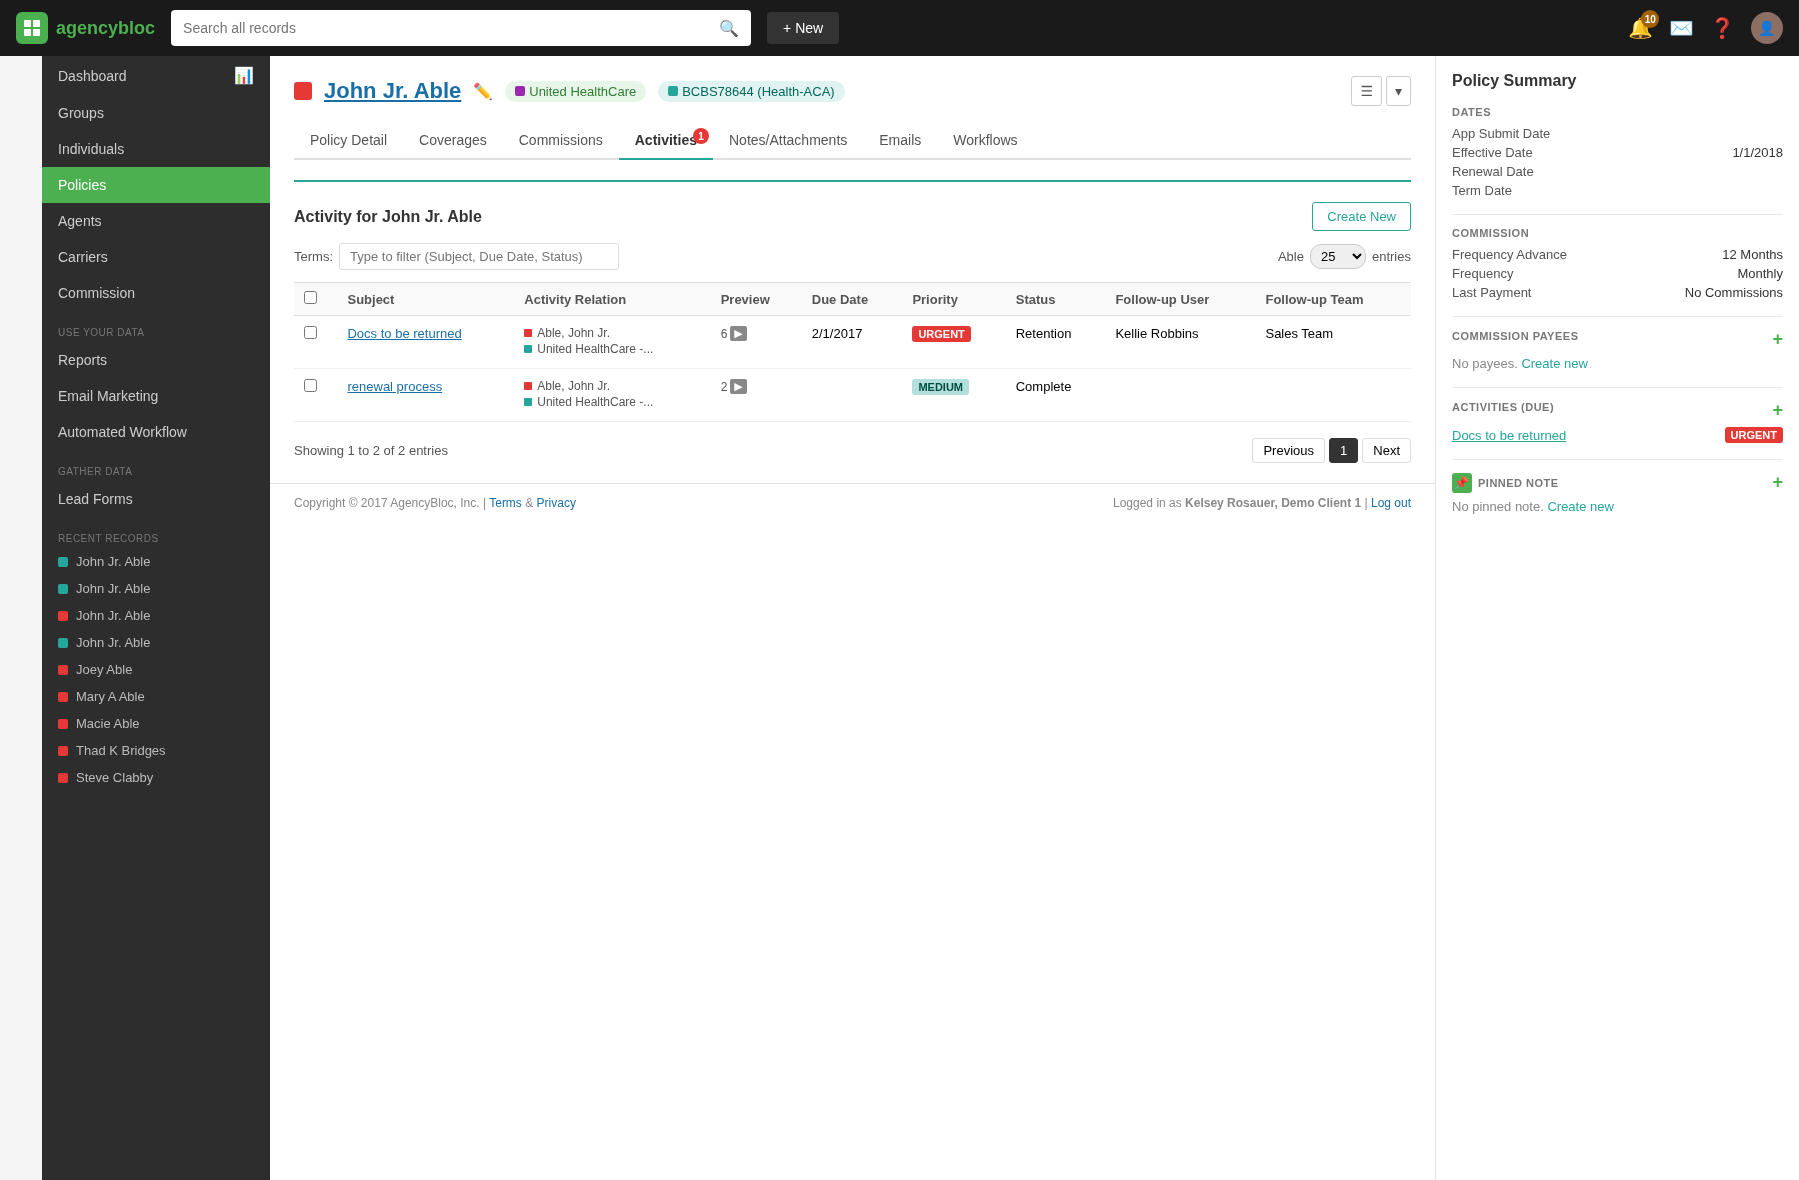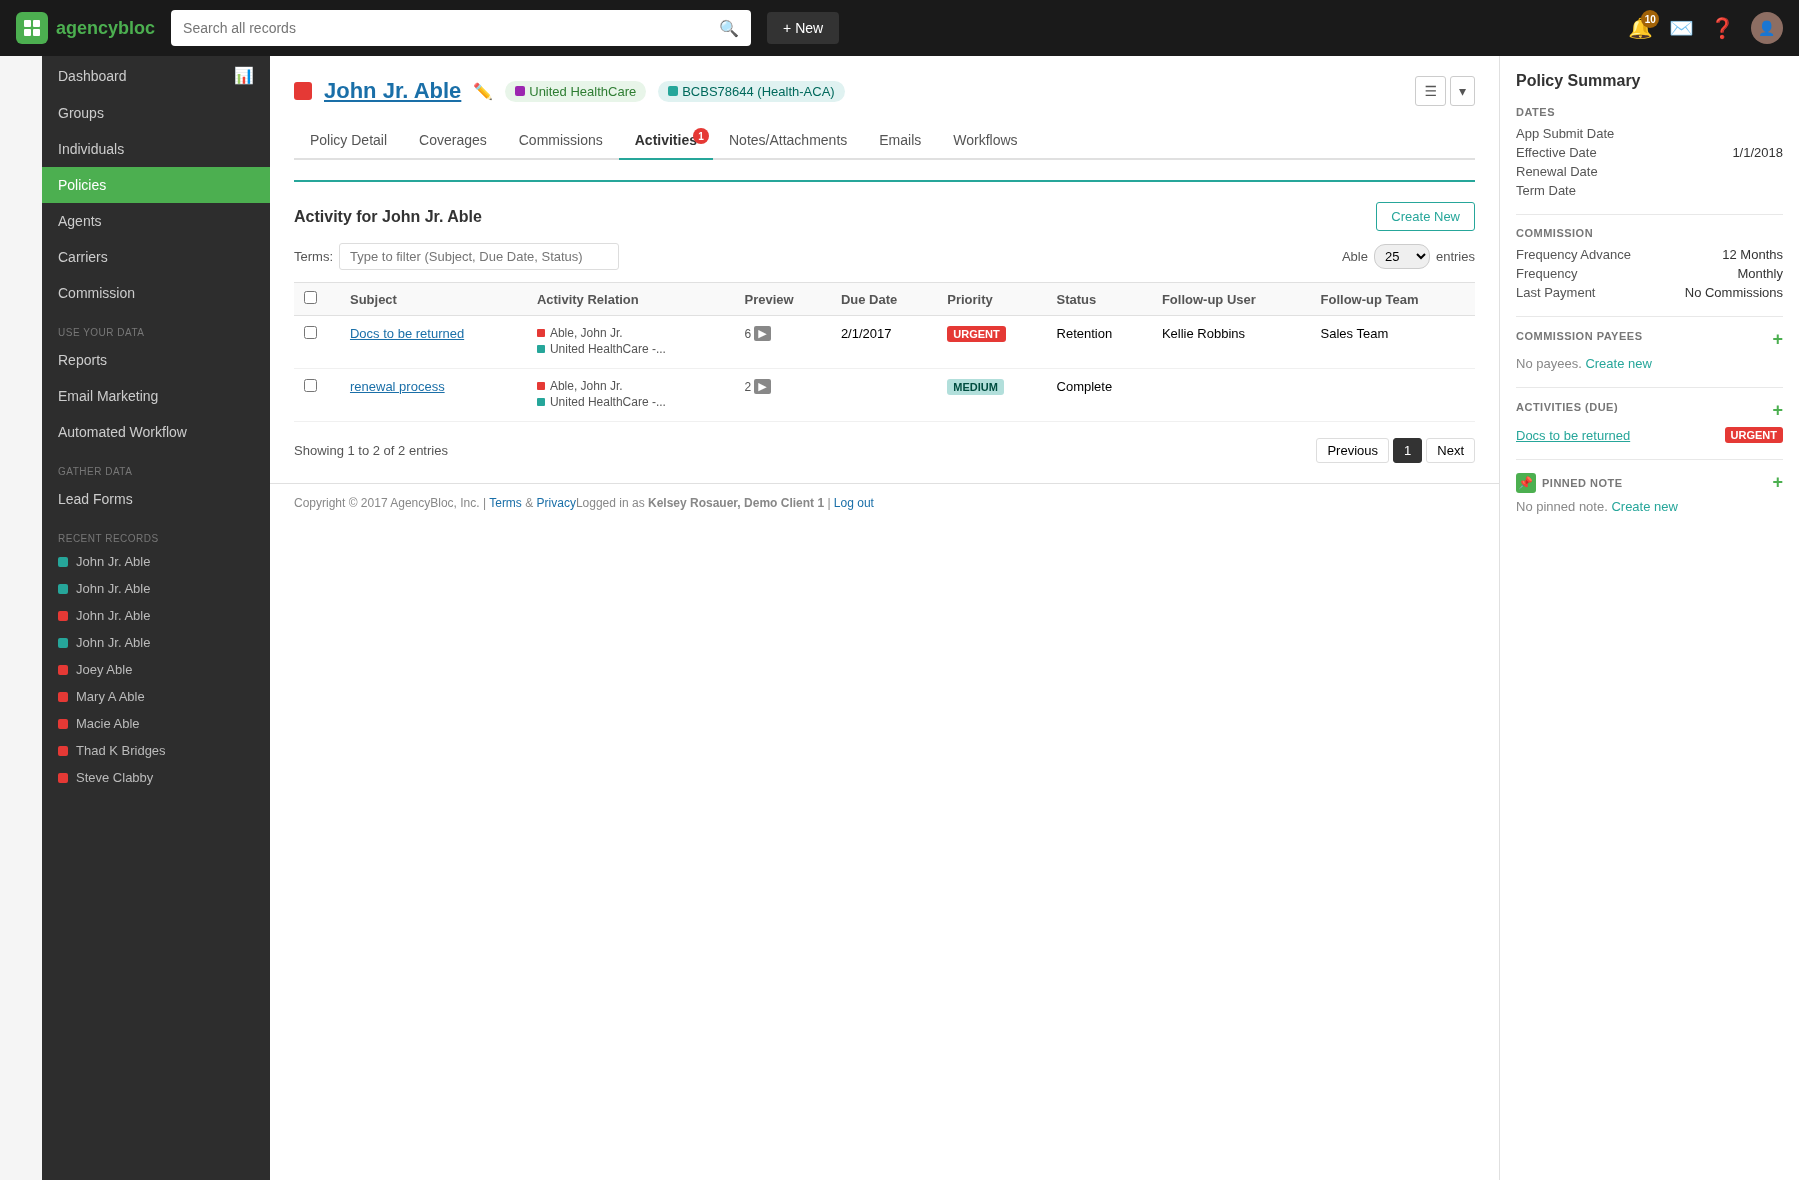--- a/index.html
+++ b/index.html
@@ -84,38 +84,38 @@
     
     .pagination-row { display: flex; align-items: center; justify-content: space-between; margin-top: 16px; font-size: 13px; color: #555; }
     .pagination { display: flex; gap: 4px; align-items: center; }
     .page-btn { border: 1px solid #ddd; background: white; padding: 4px 10px; border-radius: 3px; cursor: pointer; font-size: 13px; }
     .page-btn.active { background: #333; color: white; border-color: #333; }
 
     
     .green-divider { height: 2px; background: #26a69a; margin-bottom: 20px; }
 
     
-    .right-panel { width: 300px; background: white; border-left: 1px solid #e0e0e0; padding: 16px; overflow-y: auto; flex-shrink: 0; }
+    .right-panel { width: 364px; background: white; border-left: 1px solid #e0e0e0; padding: 16px; overflow-y: auto; flex-shrink: 0; }
     .panel-title { font-size: 16px; font-weight: 700; color: #333; margin-bottom: 16px; }
     .panel-section { margin-bottom: 16px; }
     .panel-section-title { font-size: 11px; font-weight: 700; text-transform: uppercase; color: #777; letter-spacing: 0.5px; margin-bottom: 8px; }
     .panel-row { display: flex; justify-content: space-between; align-items: center; margin-bottom: 4px; font-size: 13px; }
     .panel-row-label { color: #555; }
     .panel-row-value { color: #333; font-weight: 500; }
     .panel-divider { border: none; border-top: 1px solid #e8e8e8; margin: 12px 0; }
     .panel-section-header { display: flex; align-items: center; justify-content: space-between; margin-bottom: 6px; }
     .add-icon { color: #4caf50; font-size: 18px; cursor: pointer; font-weight: bold; }
     .no-data-text { color: #888; font-size: 13px; }
     .create-link { color: #26a69a; cursor: pointer; text-decoration: none; font-size: 13px; }
     .activities-due-item { display: flex; align-items: center; justify-content: space-between; margin-top: 6px; }
     .activities-due-link { color: #26a69a; cursor: pointer; font-size: 13px; }
     .pinned-note-icon { width: 20px; height: 20px; background: #4caf50; border-radius: 3px; display: flex; align-items: center; justify-content: center; color: white; font-size: 12px; margin-right: 6px; }
 
     
-    .footer { background: white; border-top: 1px solid #e0e0e0; padding: 12px 24px; font-size: 12px; color: #888; display: flex; justify-content: flex-start; flex-shrink: 0; }
+    .footer { background: white; border-top: 1px solid #e0e0e0; padding: 12px 24px; font-size: 12px; color: #888; display: flex; justify-content: space-between; flex-shrink: 0; }
     .footer a { color: #1a6fa8; text-decoration: none; }
 
     
     ::-webkit-scrollbar { width: 6px; }
     ::-webkit-scrollbar-track { background: #f1f1f1; }
     ::-webkit-scrollbar-thumb { background: #ccc; border-radius: 3px; }
   </style>
 </head>
 <body>
 

